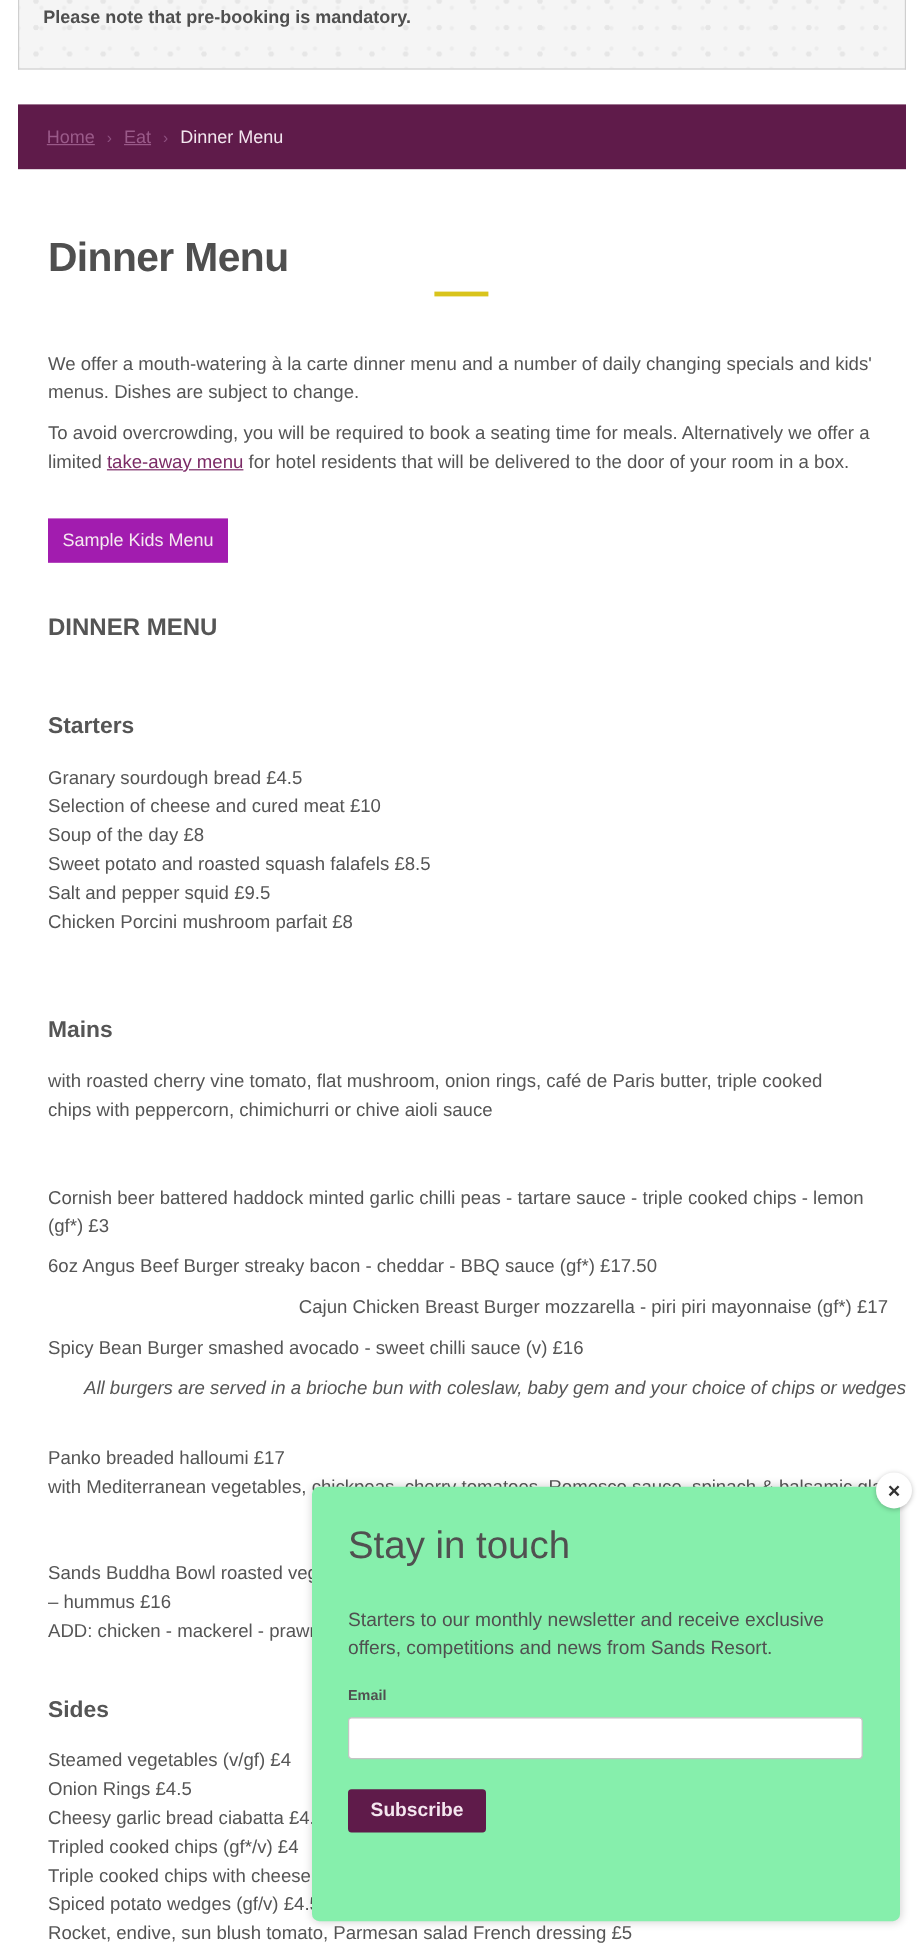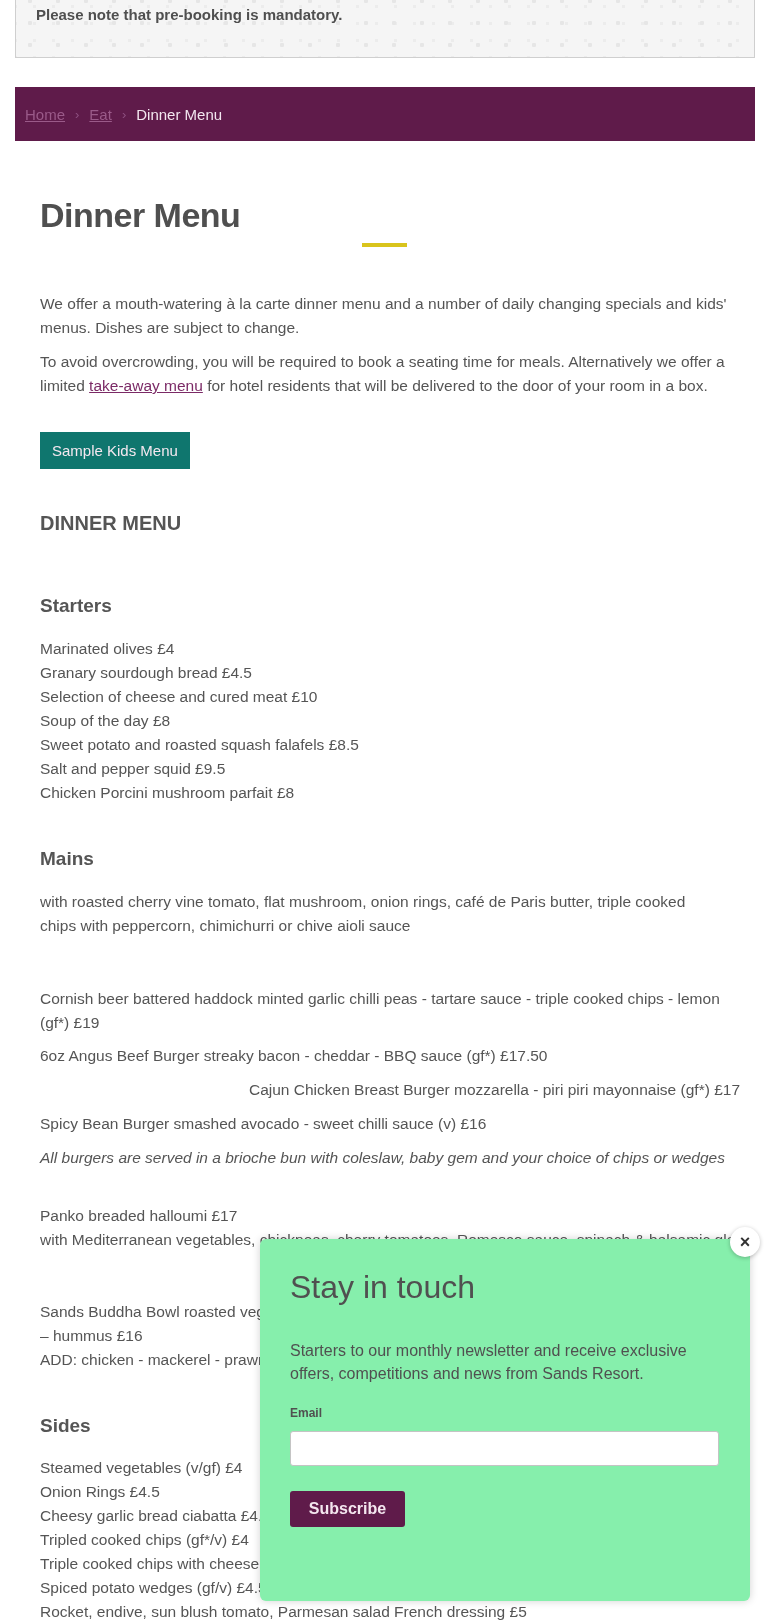--- a/index.html
+++ b/index.html
@@ -14,21 +14,21 @@
     background-position: 0 0, 9px 8px;
     border: 1px solid #cfcfcf; border-top: none;
   }
   .notice-text {
     position: absolute; left: 20px; top: 16px;
     font-size: 15px; font-weight: bold; color: #4f4f4f;
   }
 
   .breadcrumb-bar {
     position: absolute; left: 15px; top: 87px; width: 740px; height: 54px;
-    background: #5f1b4a; display: flex; align-items: center; padding-left: 10px;
+    background: #5f1b4a; display: flex; align-items: center; padding-left: 24px;
     font-size: 15px;
   }
   .crumb-link { color: #9a5a89; text-decoration: underline; }
   .crumb-sep { color: #8e5080; margin: 0 10px; font-size: 13px; }
   .crumb-current { color: #f3e6ef; }
 
   .content { position: absolute; left: 40px; top: 0; width: 690px; }
 
   .page-title {
     position: absolute; top: 196px; left: 0;
@@ -36,21 +36,21 @@
   }
   .title-rule {
     position: absolute; top: 243px; left: 322px; width: 45px; height: 4px; background: #d9c41c;
   }
 
   .para { position: absolute; left: 0; width: 690px; font-size: 15.5px; line-height: 24px; color: #555; }
   .para a { color: #7b2a66; text-decoration: underline; }
 
   .kids-btn {
     position: absolute; top: 432px; left: 0; height: 37px; padding: 0 12px;
-    background: #0f766e; color: #f5e8f0; font-size: 15px; border: none;
+    background: #a21caf; color: #f5e8f0; font-size: 15px; border: none;
     display: flex; align-items: center;
   }
 
   .section-head-caps {
     position: absolute; top: 512px; left: 0; font-size: 20px; font-weight: bold; color: #555;
   }
   .section-head {
     position: absolute; left: 0; font-size: 19px; font-weight: bold; color: #555;
   }
   .item-list { position: absolute; left: 0; width: 700px; font-size: 15.5px; line-height: 24px; color: #555; }
@@ -104,46 +104,45 @@
 
   <p class="para" style="top:292px;">We offer a mouth-watering à la carte dinner menu and a number of daily changing specials and kids' menus. Dishes are subject to change.</p>
   <p class="para" style="top:350px;"><span>To avoid overcrowding, you will be required to book a seating time for meals. Alternatively we offer a limited </span><a>take-away menu</a><span> for hotel residents that will be delivered to the door of your room in a box.</span></p>
 
   <button class="kids-btn">Sample Kids Menu</button>
 
   <h2 class="section-head-caps">DINNER MENU</h2>
 
   <h3 class="section-head" style="top:595px;text-align:right;">Starters</h3>
   <div class="item-list" style="top:637px;">
-    <div>Marinated olives £4</div>
     <div>Granary sourdough bread £4.5</div>
     <div>Selection of cheese and cured meat £10</div>
     <div>Soup of the day £8</div>
     <div>Sweet potato and roasted squash falafels £8.5</div>
     <div>Salt and pepper squid £9.5</div>
     <div>Chicken Porcini mushroom parfait £8</div>
   </div>
 
   <h3 class="section-head" style="top:848px;">Mains</h3>
   <div class="item-list" style="top:890px;">
     <div class="wrap" style="width:680px;">with roasted cherry vine tomato, flat mushroom, onion rings, café de Paris butter, triple cooked chips with peppercorn, chimichurri or chive aioli sauce</div>
   </div>
   <div class="item-list" style="top:987px;">
-    <div class="wrap" style="width:680px;">Cornish beer battered haddock minted garlic chilli peas - tartare sauce - triple cooked chips - lemon (gf*) £19</div>
+    <div class="wrap" style="width:680px;">Cornish beer battered haddock minted garlic chilli peas - tartare sauce - triple cooked chips - lemon (gf*) £3</div>
   </div>
   <div class="item-list" style="top:1044px;">
     <div>6oz Angus Beef Burger streaky bacon - cheddar - BBQ sauce (gf*) £17.50</div>
   </div>
   <div class="item-list" style="top:1078px;text-align:right;">
     <div>Cajun Chicken Breast Burger mozzarella - piri piri mayonnaise (gf*) £17</div>
   </div>
   <div class="item-list" style="top:1112px;">
     <div>Spicy Bean Burger smashed avocado - sweet chilli sauce (v) £16</div>
   </div>
-  <div class="item-list" style="top:1146px;">
+  <div class="item-list" style="top:1146px;margin-left:30px;">
     <div class="italic">All burgers are served in a brioche bun with coleslaw, baby gem and your choice of chips or wedges</div>
   </div>
   <div class="item-list" style="top:1204px;">
     <div>Panko breaded halloumi £17</div>
     <div>with Mediterranean vegetables, chickpeas, cherry tomatoes, Romesco sauce, spinach &amp; balsamic glaze</div>
   </div>
   <div class="item-list" style="top:1300px;">
     <div>Sands Buddha Bowl roasted vege</div>
     <div>– hummus  £16</div>
     <div>ADD: chicken - mackerel - prawn</div>

